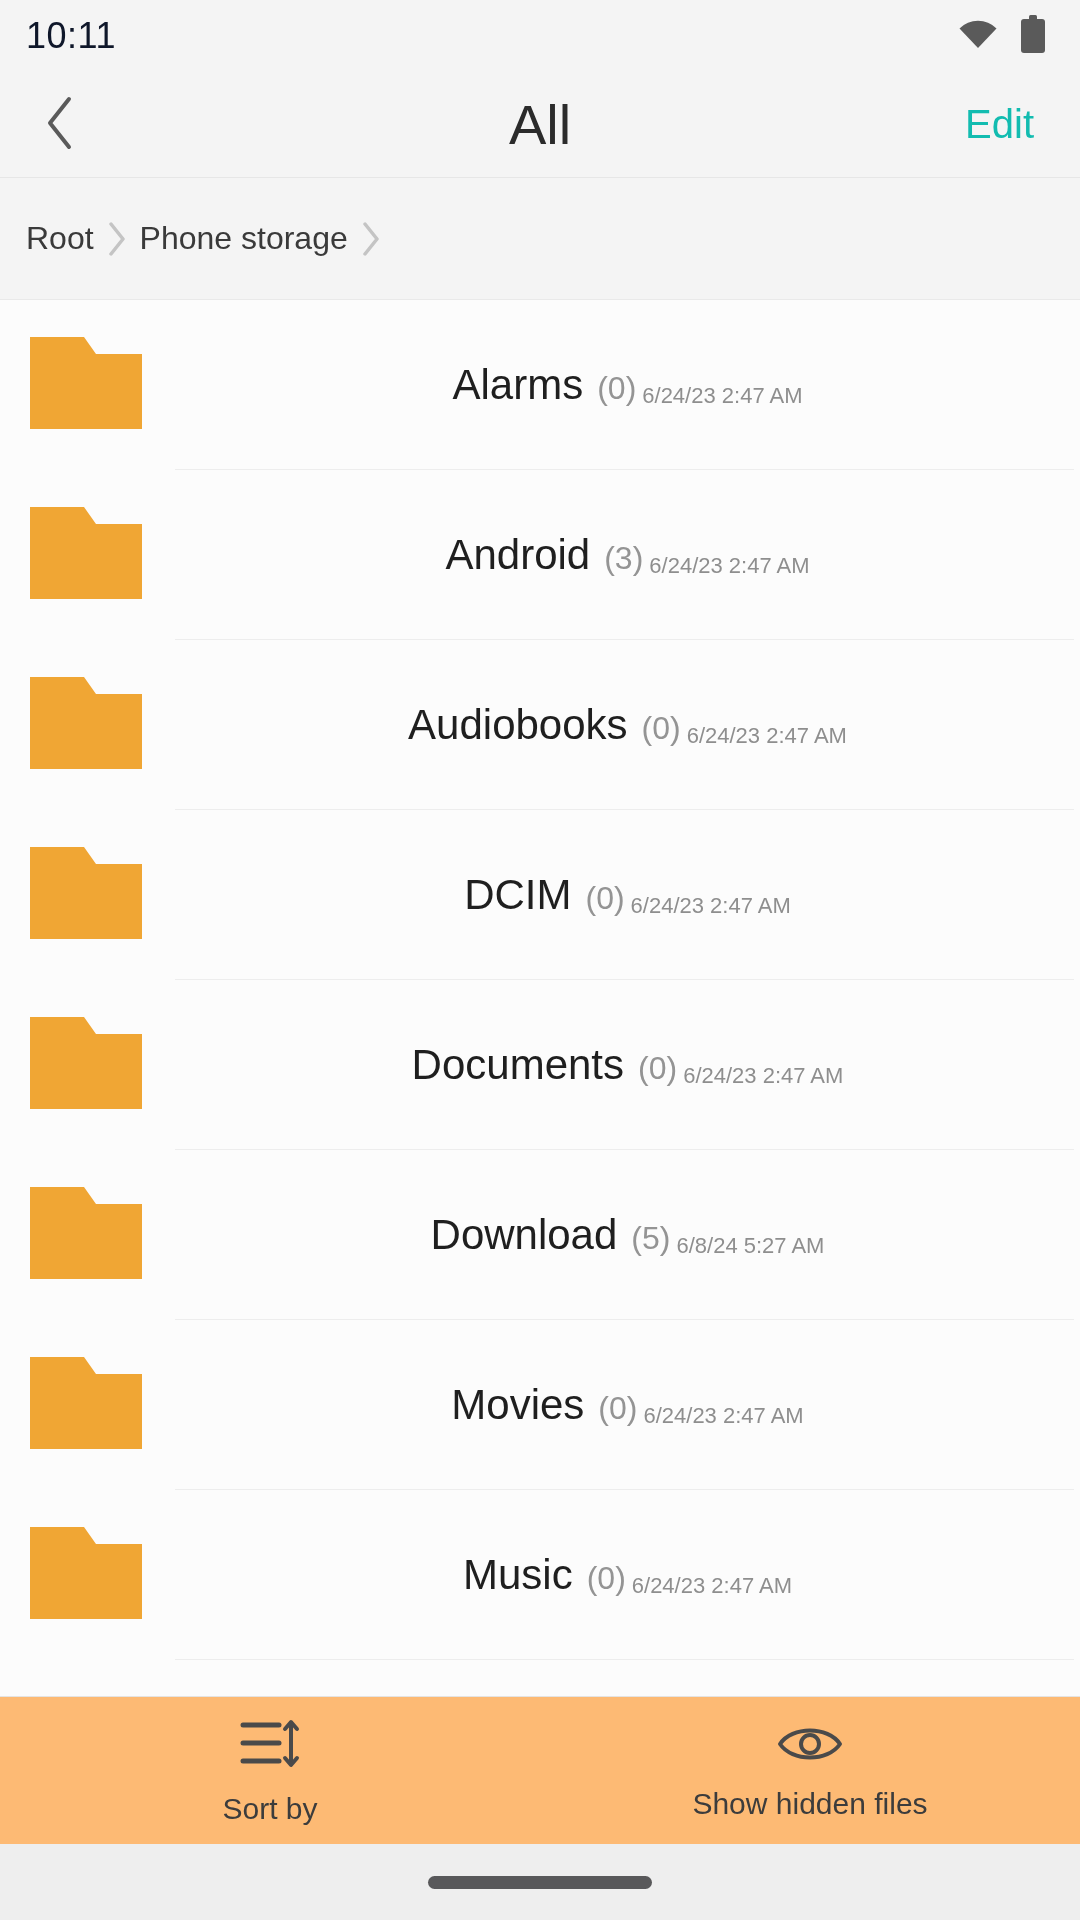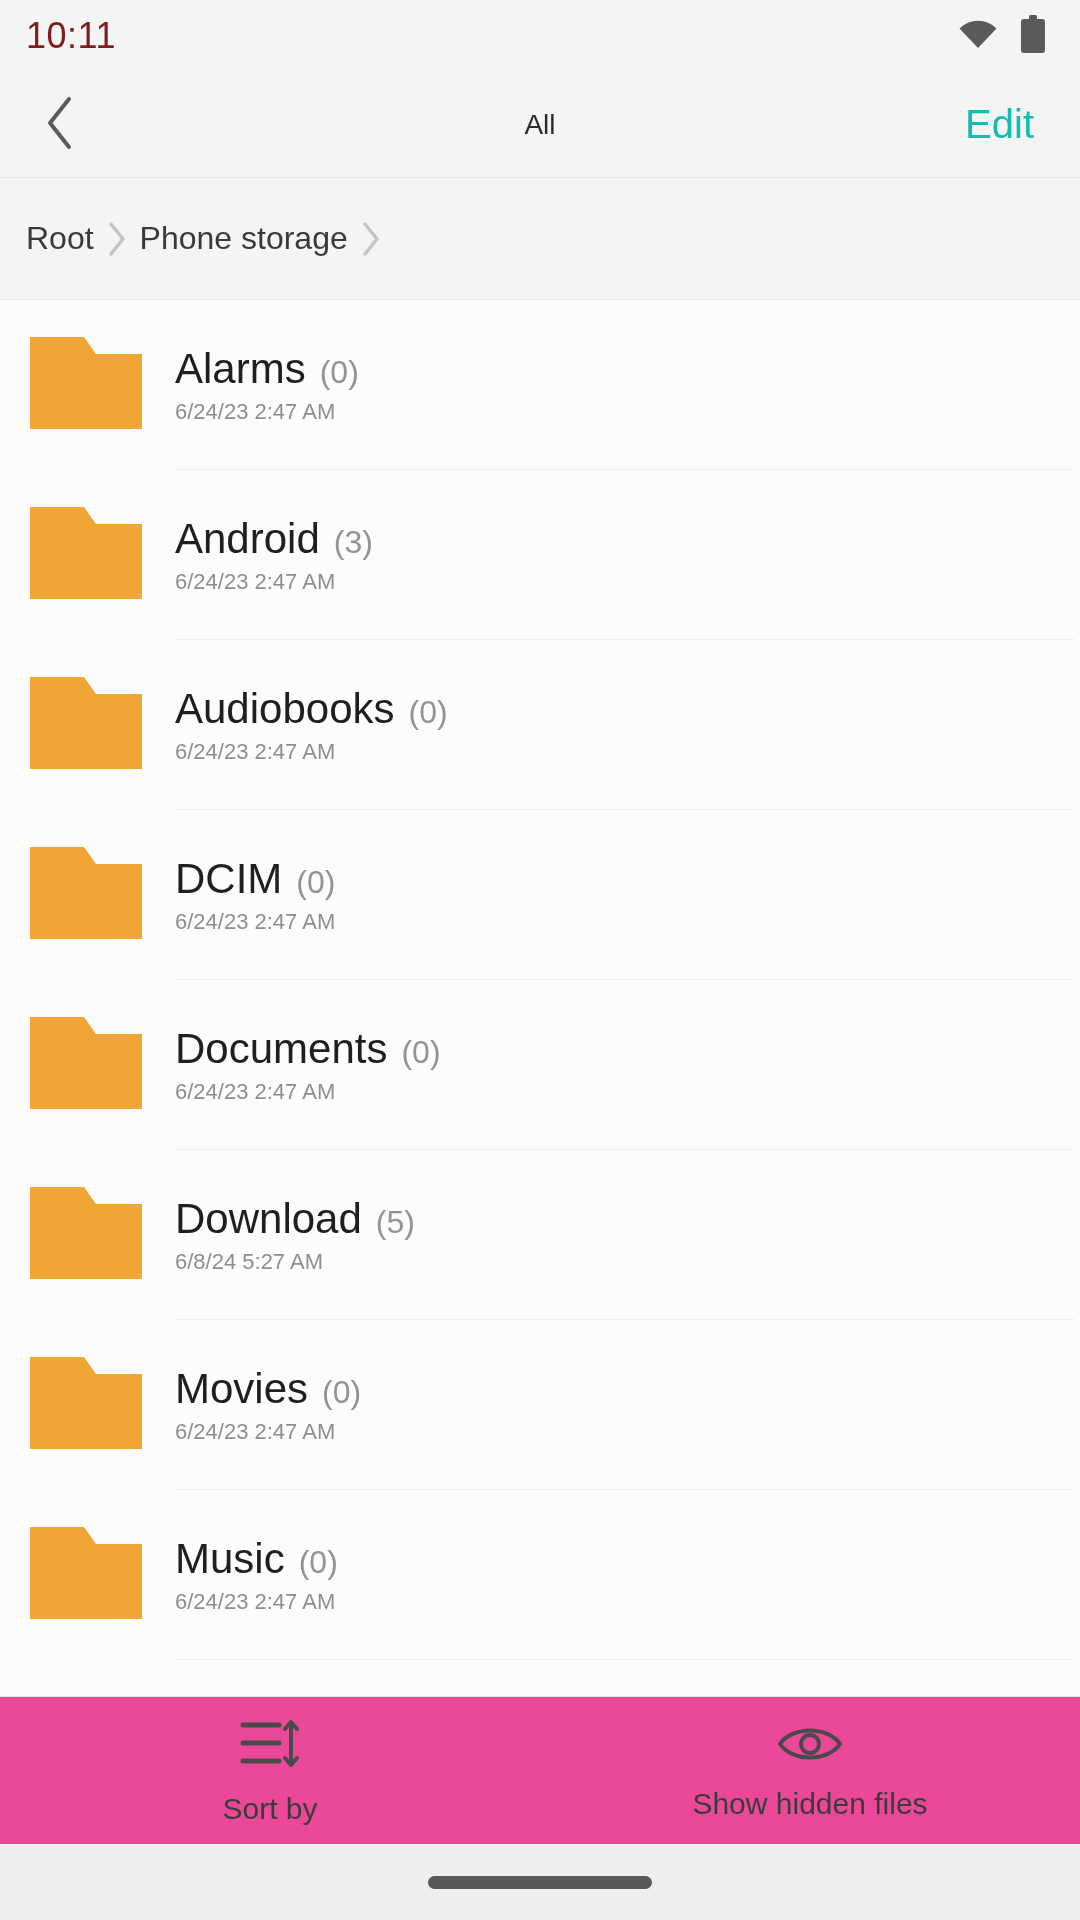--- a/index.html
+++ b/index.html
@@ -18,21 +18,21 @@
   }
 
   
   .statusbar {
     height:72px; flex:0 0 72px;
     background:#F4F4F4;
     display:flex; align-items:center;
     padding:0 34px 0 26px;
   }
   .status-time {
-    font-size:36px; color:#7f1d1d; letter-spacing:0.5px;
+    font-size:36px; color:#0f172a; letter-spacing:0.5px;
   }
   .status-right {
     margin-left:auto; display:flex; align-items:center; gap:22px;
   }
   .ic-wifi { display:block; }
   .ic-batt { display:block; }
 
   
   .titlebar {
     height:106px; flex:0 0 106px;
@@ -42,21 +42,21 @@
     border-bottom:1px solid #E6E6E6;
   }
   .back-btn {
     width:120px; height:106px;
     display:flex; align-items:center; justify-content:center;
     cursor:pointer;
   }
   .title-text {
     position:absolute; left:0; right:0; top:0; bottom:0;
     display:flex; align-items:center; justify-content:center;
-    font-size:28px; color:#2B2B2B;
+    font-size:56px; color:#2B2B2B;
     pointer-events:none;
     text-align:right;
   }
   .edit-btn {
     margin-left:auto; margin-right:46px;
     font-size:40px; color:#12BCB0;
     cursor:pointer; z-index:2;
   }
 
   
@@ -90,23 +90,24 @@
     cursor:pointer;
   }
   .row .folder-wrap {
     width:175px; flex:0 0 175px;
     display:flex; align-items:center; justify-content:flex-start;
     padding-left:30px;
   }
   .folder-ico { display:block; }
   .row-texts {
     flex:1 1 auto;
-    display:flex; flex-direction:column; justify-content:center;
+    display:flex; flex-direction:row; justify-content:center;
     gap:6px;
     min-width:0;
+    align-items:flex-end;
   }
   .row-title-line {
     display:flex; align-items:baseline; gap:14px;
     white-space:nowrap;
   }
   .row-name {
     font-size:42px; color:#1F1F1F;
   }
   .row-count {
     font-size:32px; color:#949494;
@@ -117,21 +118,21 @@
   .row::after {
     content:"";
     position:absolute; left:175px; right:6px; bottom:0;
     height:1px; background:#EDEDED;
   }
   .row:last-child::after { display:none; }
 
   
   .toolbar {
     flex:0 0 148px; height:148px;
-    background:#ec4899;
+    background:#fdba74;
     border-top:1px solid #E4E4E4;
     display:flex; align-items:center;
   }
   .tool {
     flex:1 1 0;
     display:flex; flex-direction:column;
     align-items:center; justify-content:center;
     gap:16px;
     cursor:pointer;
     height:100%;

